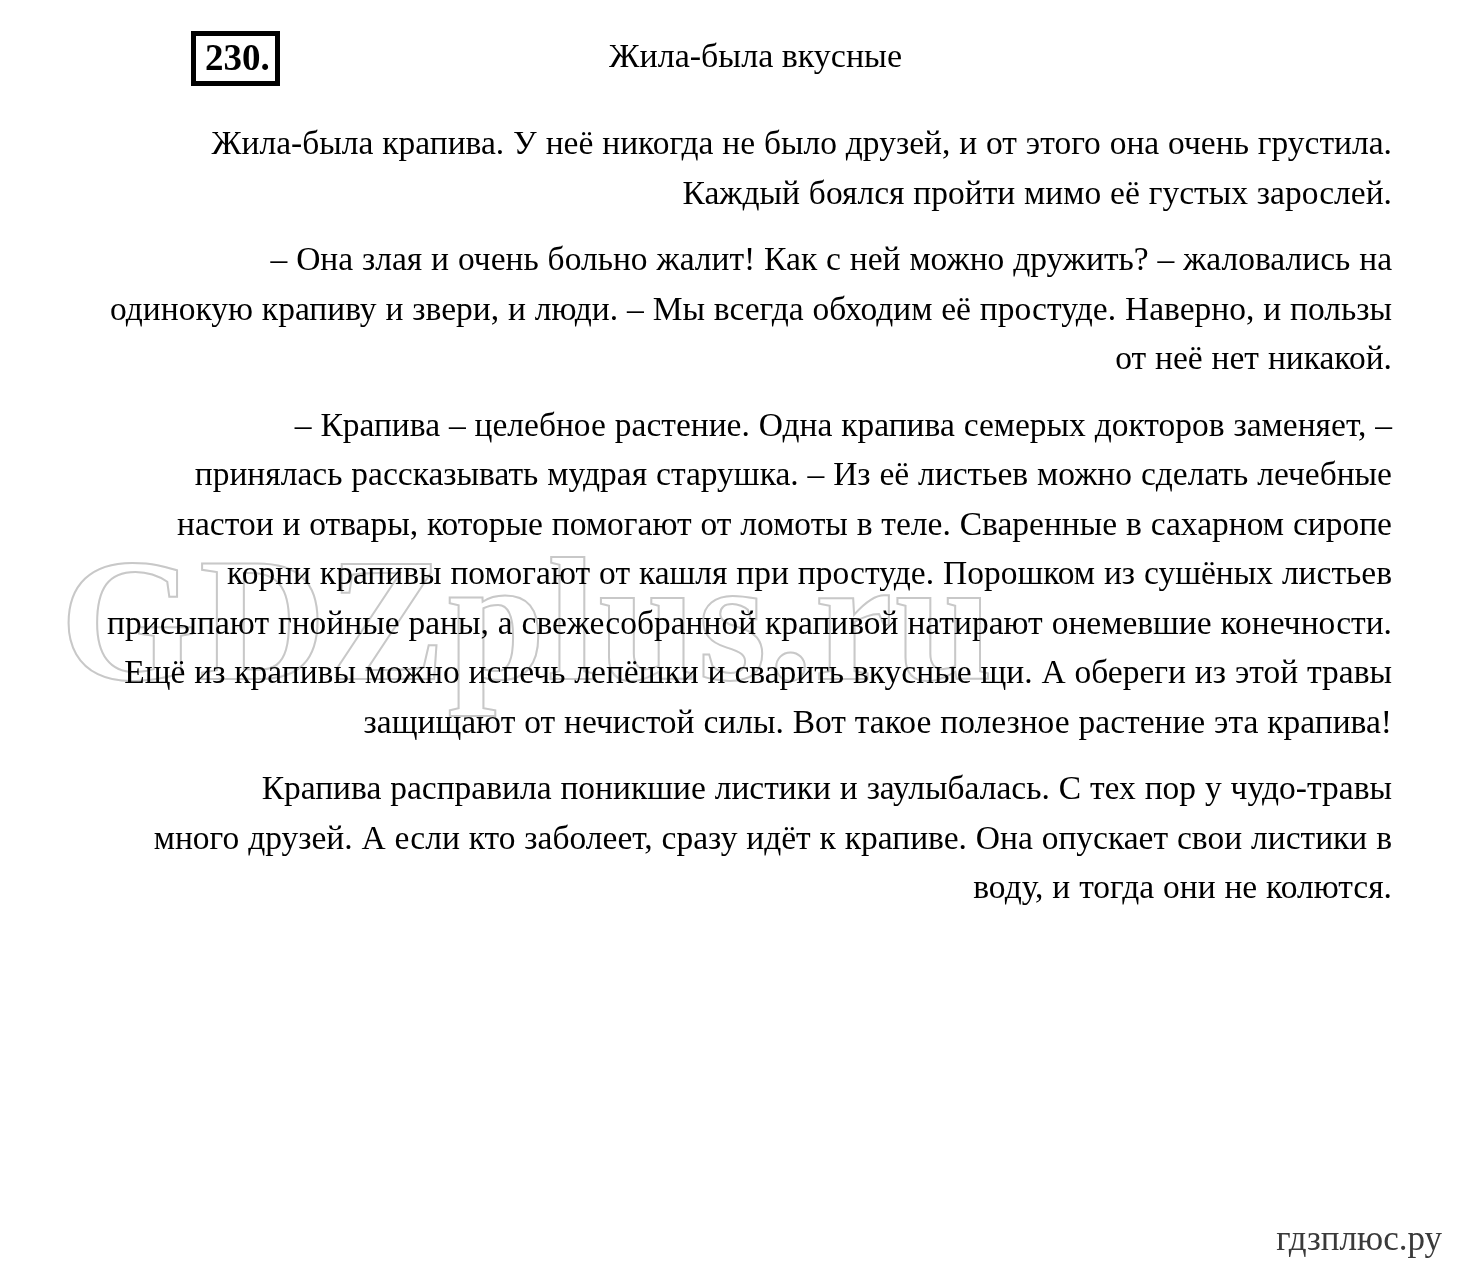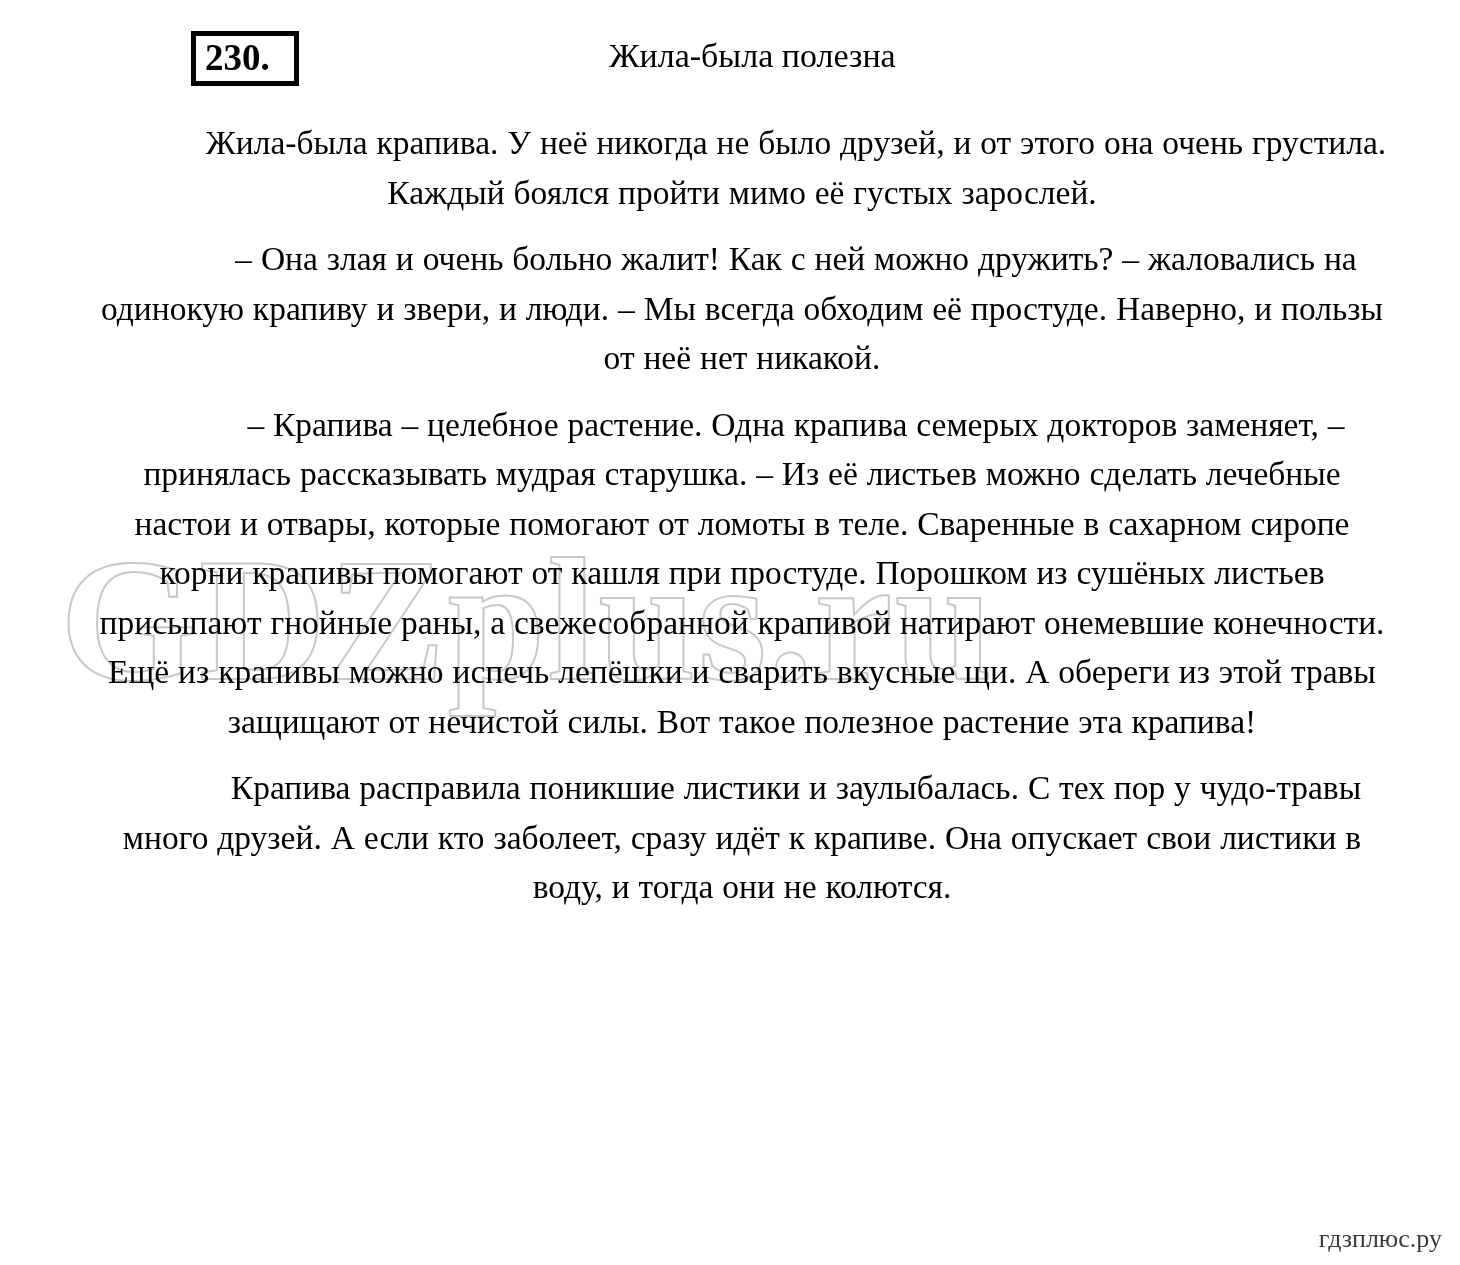--- a/index.html
+++ b/index.html
@@ -44,21 +44,21 @@
     top: 0;
     width: 1460px;
     height: 100px;
     z-index: 3;
   }
   .ex-number-box {
     position: absolute;
     left: 191px;
     top: 31px;
     border: 5px solid #000000;
-    padding: 0px 24px 2px 9px;
+    padding: 0px 5px 2px 9px;
     font-size: 37px;
     font-weight: 700;
     line-height: 43px;
     letter-spacing: 0px;
     background: #ffffff;
   }
   .doc-title {
     position: absolute;
     left: 609px;
     top: 34px;
@@ -73,50 +73,50 @@
     left: 92px;
     top: 118px;
     width: 1300px;
     z-index: 3;
   }
   .body-text p {
     margin: 0 0 17px 0;
     font-size: 33.5px;
     line-height: 49.5px;
     text-indent: 108px;
-    text-align: center;
+    text-align: right;
     word-spacing: 0.5px;
   }
   .body-text p:last-child {
     margin-bottom: 0;
   }
 
   
   .footer-logo {
     position: absolute;
     right: 18px;
     bottom: 8px;
     font-family: "Liberation Serif", "DejaVu Serif", serif;
-    font-size: 26px;
+    font-size: 35px;
     line-height: 36px;
     color: #3a3a3a;
     white-space: nowrap;
     z-index: 4;
   }
 </style>
 </head>
 <body>
 
 <div class="page">
 
   <div class="watermark">GDZplus.ru</div>
 
   <div class="header">
     <div class="ex-number-box">230.</div>
-    <div class="doc-title">Жила-была полезна</div>
+    <div class="doc-title">Жила-была вкусные</div>
   </div>
 
   <div class="body-text">
     <p>Жила-была крапива. У неё никогда не было друзей, и от этого она очень грустила. Каждый боялся пройти мимо её густых зарослей.</p>
     <p>– Она злая и очень больно жалит! Как с ней можно дружить? – жаловались на одинокую крапиву и звери, и люди. – Мы всегда обходим её простуде. Наверно, и пользы от неё нет никакой.</p>
     <p>– Крапива – целебное растение. Одна крапива семерых докторов заменяет, – принялась рассказывать мудрая старушка. – Из её листьев можно сделать лечебные настои и отвары, которые помогают от ломоты в теле. Сваренные в сахарном сиропе корни крапивы помогают от кашля при простуде. Порошком из сушёных листьев присыпают гнойные раны, а свежесобранной крапивой натирают онемевшие конечности. Ещё из крапивы можно испечь лепёшки и сварить вкусные щи. А обереги из этой травы защищают от нечистой силы. Вот такое полезное растение эта крапива!</p>
     <p>Крапива расправила поникшие листики и заулыбалась. С тех пор у чудо-травы много друзей. А если кто заболеет, сразу идёт к крапиве. Она опускает свои листики в воду, и тогда они не колются.</p>
   </div>
 
   <div class="footer-logo">гдзплюс.ру</div>

